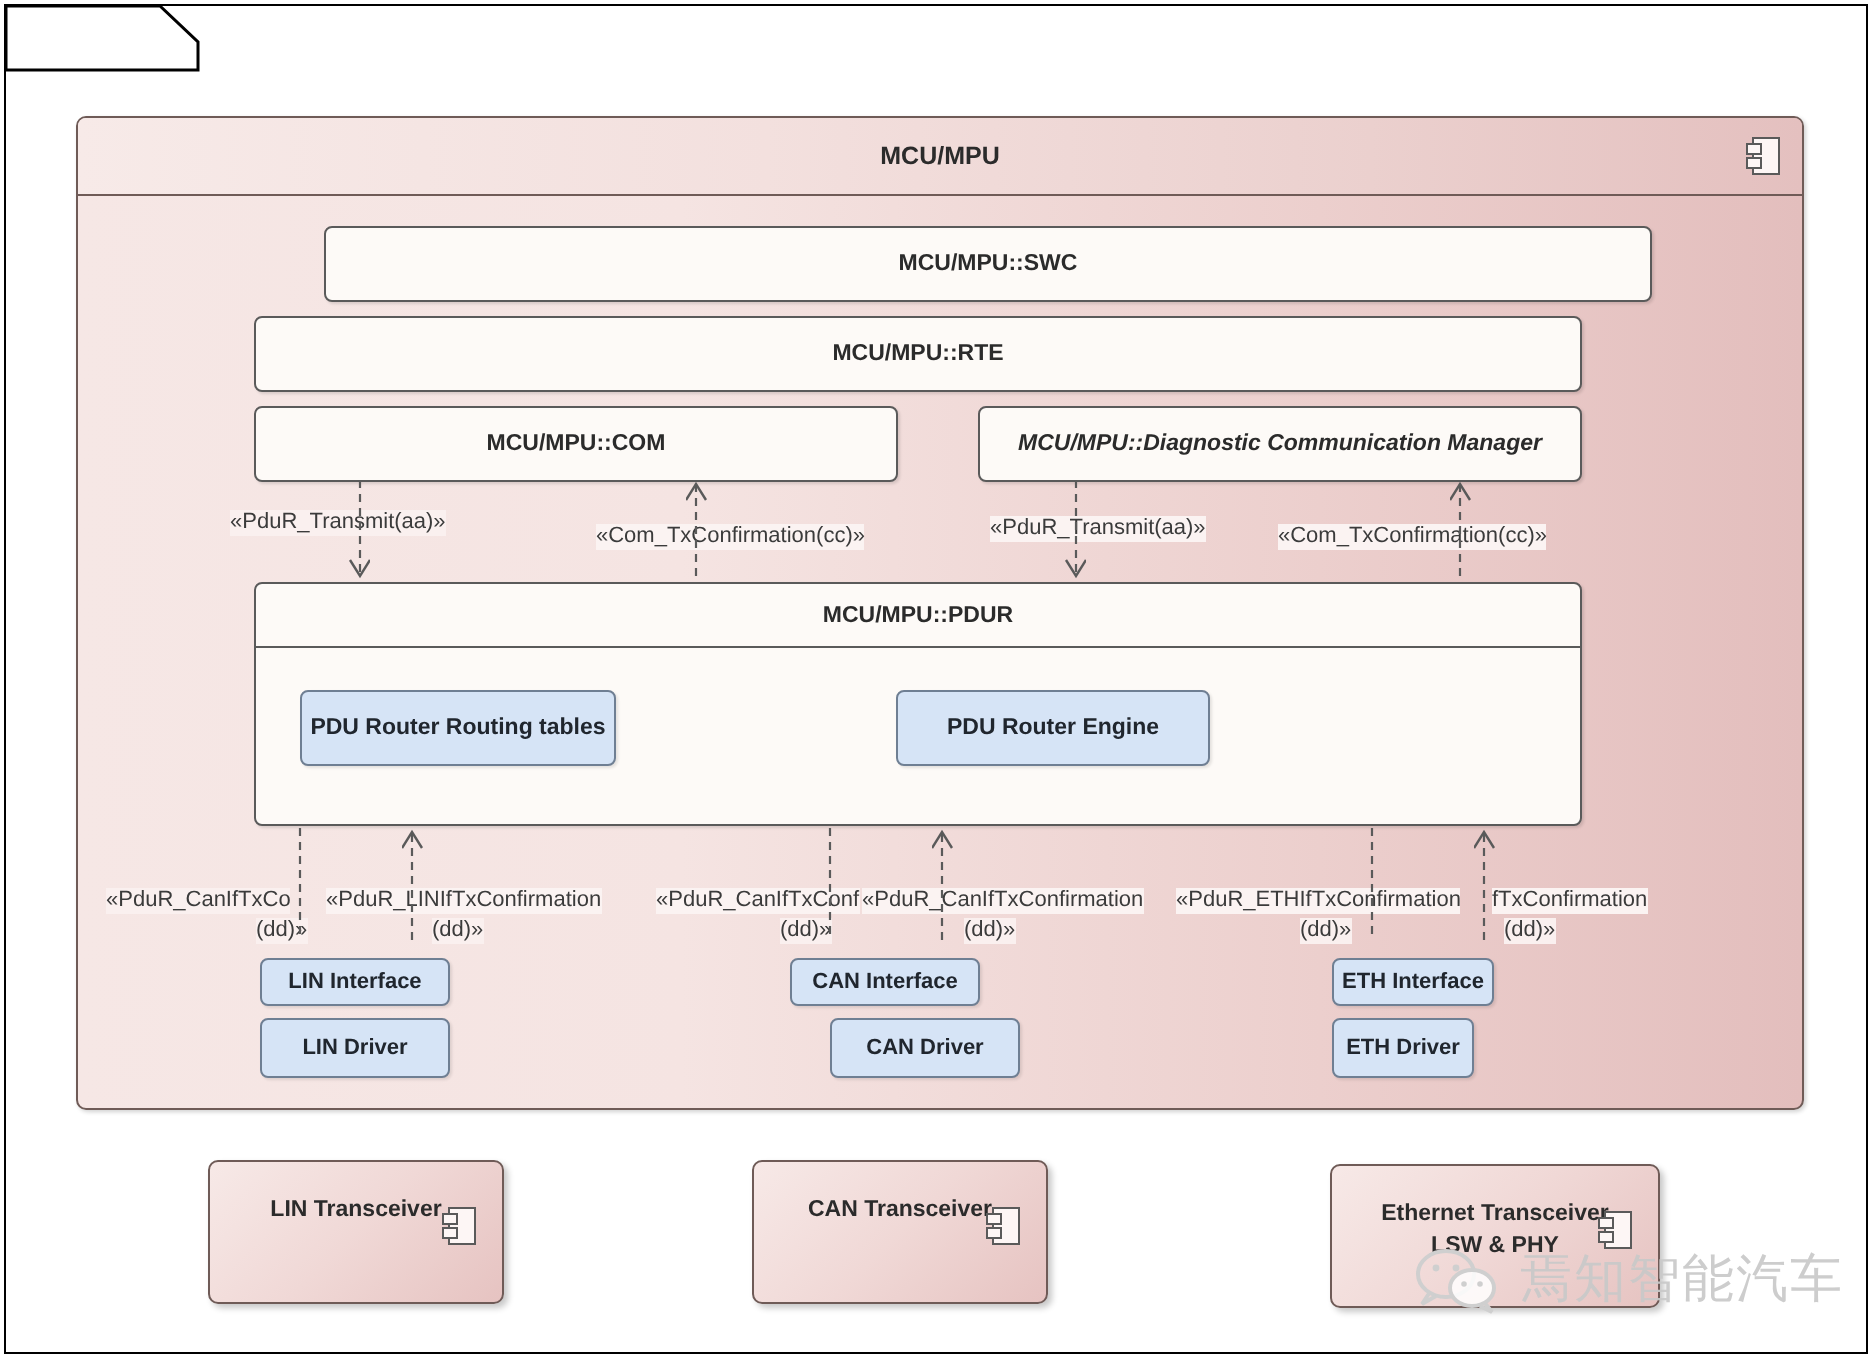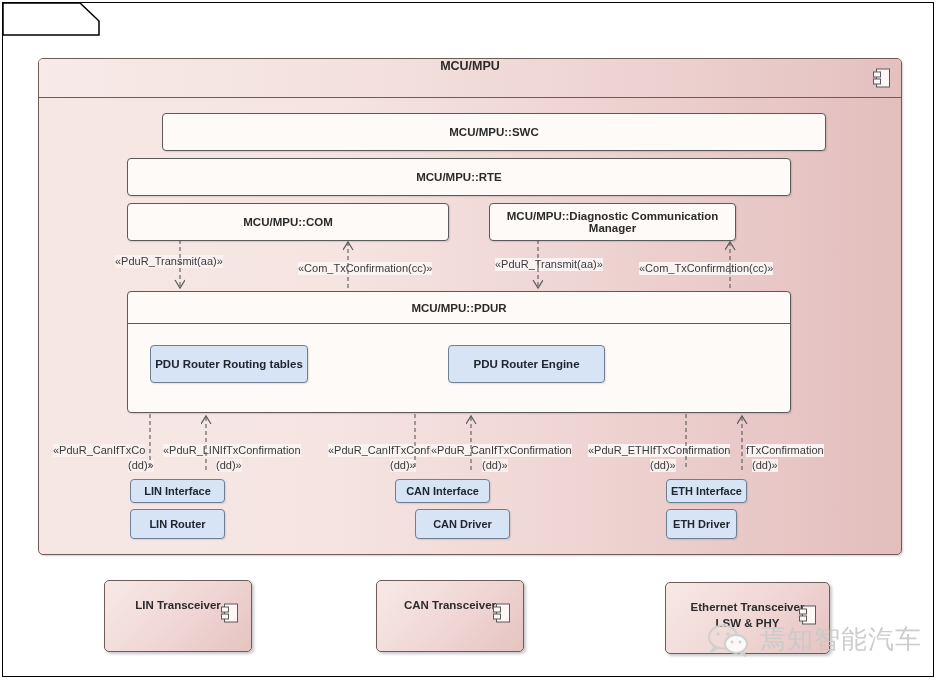--- a/index.html
+++ b/index.html
@@ -30,21 +30,21 @@
   
   #mcu{
     position:absolute;left:38px;top:58px;width:864px;height:497px;
     box-sizing:border-box;border:1px solid #6f5b57;border-radius:5px;
     background:linear-gradient(to right,#f6e7e5 0%,#f5e4e2 35%,#eccfcd 72%,#e3bebd 100%);
     box-shadow:1px 1px 2px rgba(0,0,0,.18);
     overflow:hidden;
   }
   #mcu-header{
     position:relative;height:38px;border-bottom:1px solid #6f5b57;
-    display:flex;justify-content:center;
+    display:flex;align-items:center;justify-content:center;
     background:linear-gradient(to right,#f7eae8 0%,#f3e0de 40%,#ebd0ce 75%,#e4c0bf 100%);
   }
   #mcu-header .title{font-size:12.5px;font-weight:bold;color:#2b2b2b;}
   .comp-icon{
     position:absolute;right:10px;top:50%;transform:translateY(-50%);
     width:18px;height:20px;
   }
 
   
   .block{
@@ -146,41 +146,41 @@
   </div>
 
   <div class="block" style="left:88px;top:99px;width:664px;height:38px;">
     <span>MCU/MPU::RTE</span>
   </div>
 
   <div class="block" style="left:88px;top:144px;width:322px;height:38px;">
     <span>MCU/MPU::COM</span>
   </div>
 
-  <div class="block" style="left:450px;top:144px;width:247px;height:38px;">
+  <div class="block" style="left:450px;top:144px;width:302px;height:38px;font-style:italic;">
     <span>MCU/MPU::Diagnostic Communication Manager</span>
   </div>
 
   <div class="pdur-wrap" style="left:88px;top:232px;width:664px;height:122px;">
     <div class="pdur-title">
       <span>MCU/MPU::PDUR</span>
     </div>
     <div class="blue-box" style="left:22px;top:53px;width:158px;height:38px;">
       <span>PDU Router Routing tables</span>
     </div>
     <div class="blue-box" style="left:320px;top:53px;width:157px;height:38px;">
       <span>PDU Router Engine</span>
     </div>
   </div>
 
   <div class="iface-box" style="left:91px;top:420px;width:95px;height:24px;">
     <span>LIN Interface</span>
   </div>
   <div class="iface-box" style="left:91px;top:450px;width:95px;height:30px;">
-    <span>LIN Router</span>
+    <span>LIN Driver</span>
   </div>
 
   <div class="iface-box" style="left:356px;top:420px;width:95px;height:24px;">
     <span>CAN Interface</span>
   </div>
   <div class="iface-box" style="left:356px;top:450px;width:95px;height:30px;margin-left:20px;">
     <span>CAN Driver</span>
   </div>
 
   <div class="iface-box" style="left:627px;top:420px;width:81px;height:24px;">

